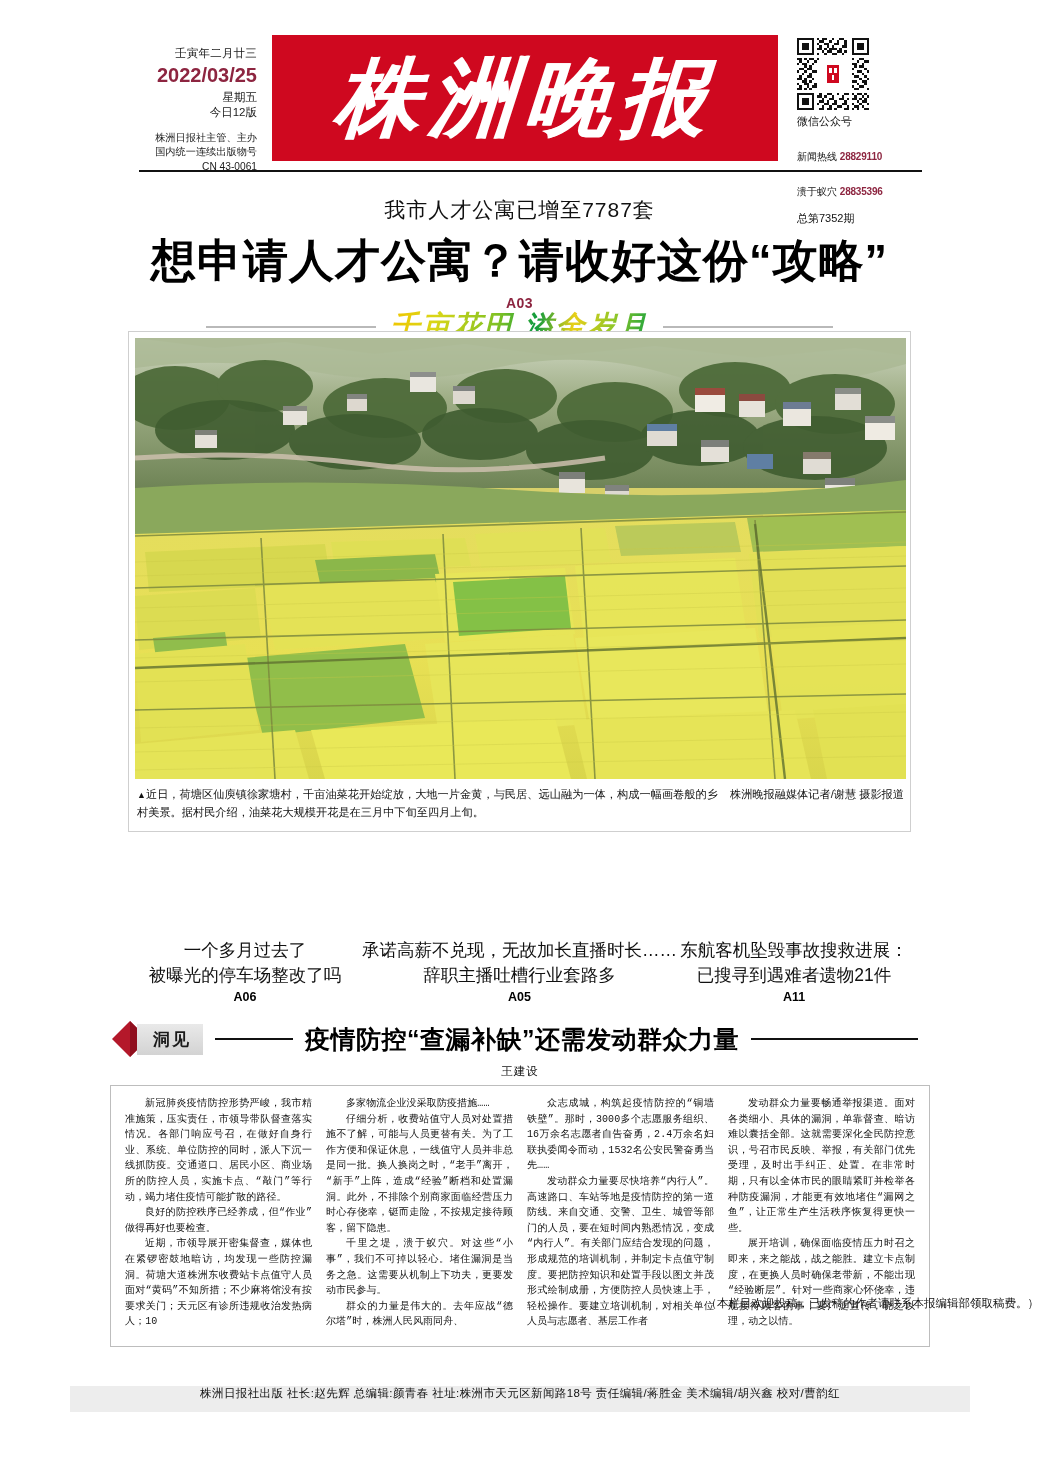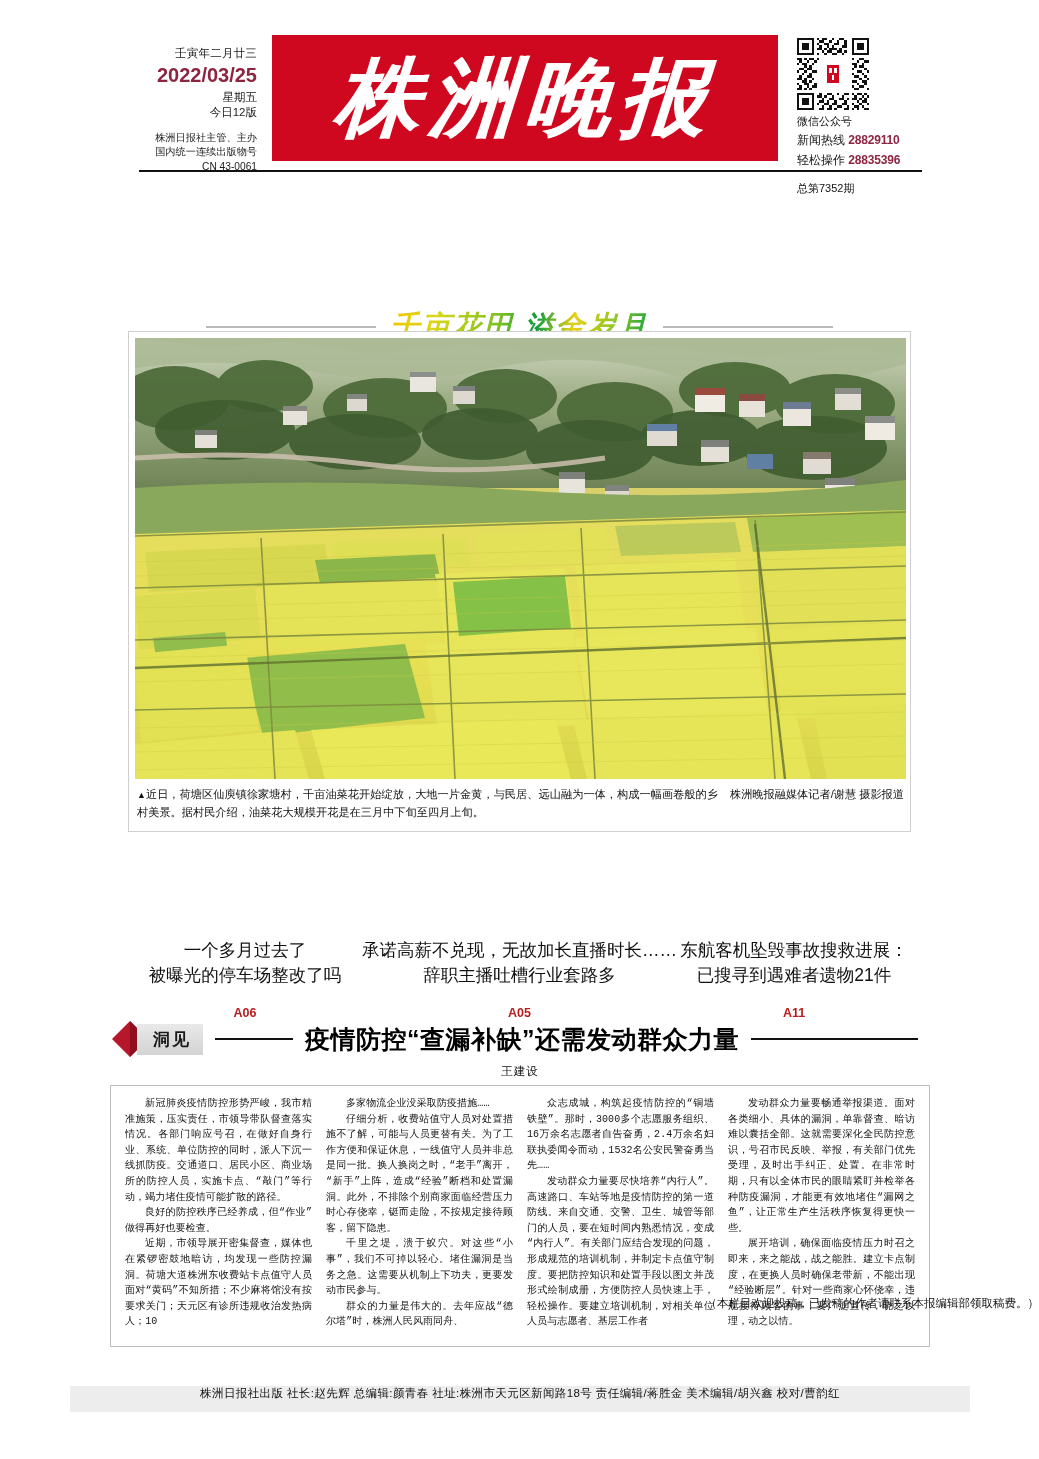--- a/index.html
+++ b/index.html
@@ -40,21 +40,21 @@
     font-style:italic;
     transform:skewX(-4deg);
     white-space:nowrap;
     text-shadow:1px 0 0 #fff;
   }
 
   .mh-right{position:absolute;left:786px;top:38px;width:130px;}
   .qr{width:72px;height:72px;position:relative;background:#fff;}
   .qr svg{display:block;}
   .mh-wechat{font-size:11px;margin-top:4px;color:#111;}
-  .mh-hot{font-size:12px;margin-top:3px;color:#111;white-space:nowrap;}
+  .mh-hot{font-size:10px;margin-top:21px;color:#111;white-space:nowrap;}
   .mh-hot .num{color:#8d2540;font-weight:bold;letter-spacing:-.2px;}
   .mh-issue{font-size:11px;margin-top:12px;color:#111;}
 
   .mh-rule{
     position:absolute;left:128px;top:170px;width:783px;height:0;
     border-top:2px solid #111;
   }
 
   
   .lead{position:absolute;left:0;top:196px;width:1039px;text-align:center;}
@@ -111,21 +111,21 @@
   .second-page{margin-top:3px;font-size:13px;font-weight:bold;color:#8d2540;}
 
   
   .briefs{
     position:absolute;left:128px;top:938px;width:783px;height:62px;
     display:flex;align-items:flex-start;
   }
   .brief{flex:1;text-align:center;}
   .brief.mid{flex:1.22;}
   .brief-l1,.brief-l2{font-size:17.5px;color:#111;line-height:1.42;white-space:nowrap;}
-  .brief-page{margin-top:18px;font-size:12.5px;font-weight:bold;color:#b91c1c;}
+  .brief-page{margin-top:2px;font-size:12.5px;font-weight:bold;color:#000000;}
 
   
   .comm{
     position:absolute;left:110px;top:1018px;width:820px;height:330px;
     box-sizing:border-box;
   }
   .comm-head{position:relative;height:42px;display:flex;align-items:center;}
   .comm-diamond{
     position:relative;width:40px;height:40px;flex:0 0 40px;
   }
@@ -357,29 +357,34 @@
             <rect x="14" y="15" width="1" height="2"></rect>
           </g>
         </svg>
       </div>
       <div class="mh-wechat">微信公众号</div>
       <div class="mh-hot">
         <span>新闻热线</span>
         <span class="num">28829110</span>
       </div>
       <div class="mh-hot">
-        <span>轻松操作</span>
+        <span>溃于蚁穴</span>
         <span class="num">28835396</span>
       </div>
       <div class="mh-issue">总第7352期</div>
     </div>
 
     <div class="mh-rule"></div>
   </div>
 
+  <div class="lead">
+    <div class="lead-kicker">我市人才公寓已增至7787套</div>
+    <div class="lead-title">想申请人才公寓？请收好这份“攻略”</div>
+    <div class="lead-page">A03</div>
+  </div>
 
   <div class="photo-banner">
     <div class="pb-rule"></div>
     <div class="pb-title">千亩花田  溢金岁月</div>
     <div class="pb-rule"></div>
   </div>
 
   <div class="photo-frame">
     <div class="photo">
       <svg width="771" height="441" viewBox="0 0 771 441" preserveAspectRatio="none">

